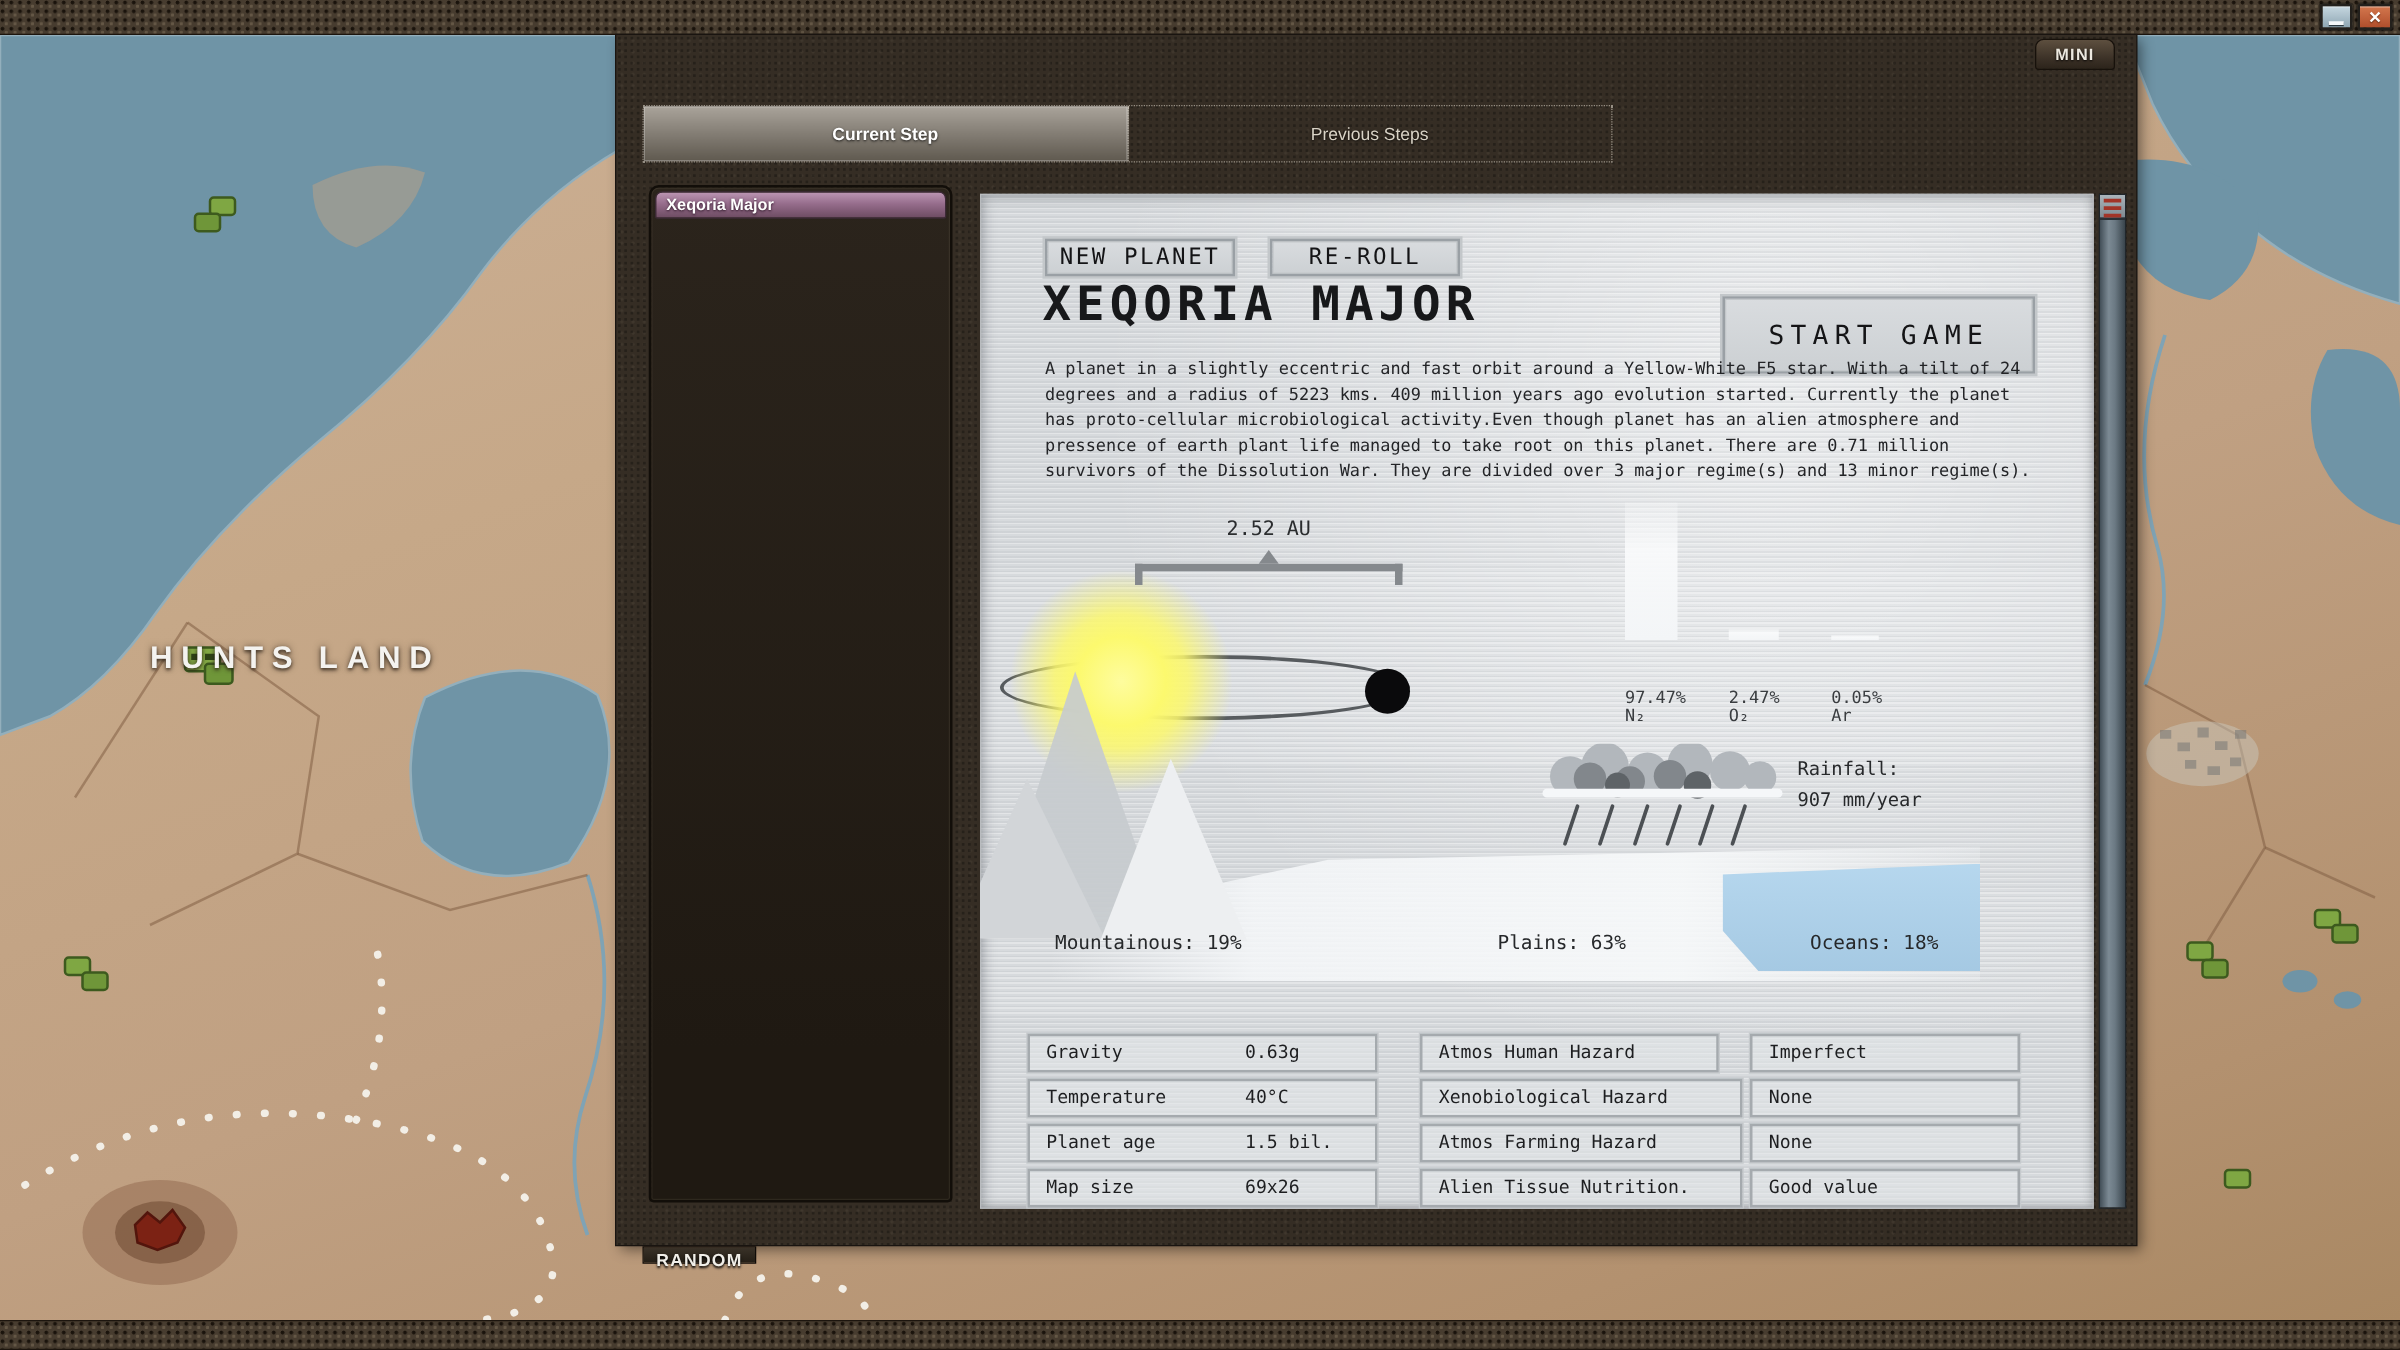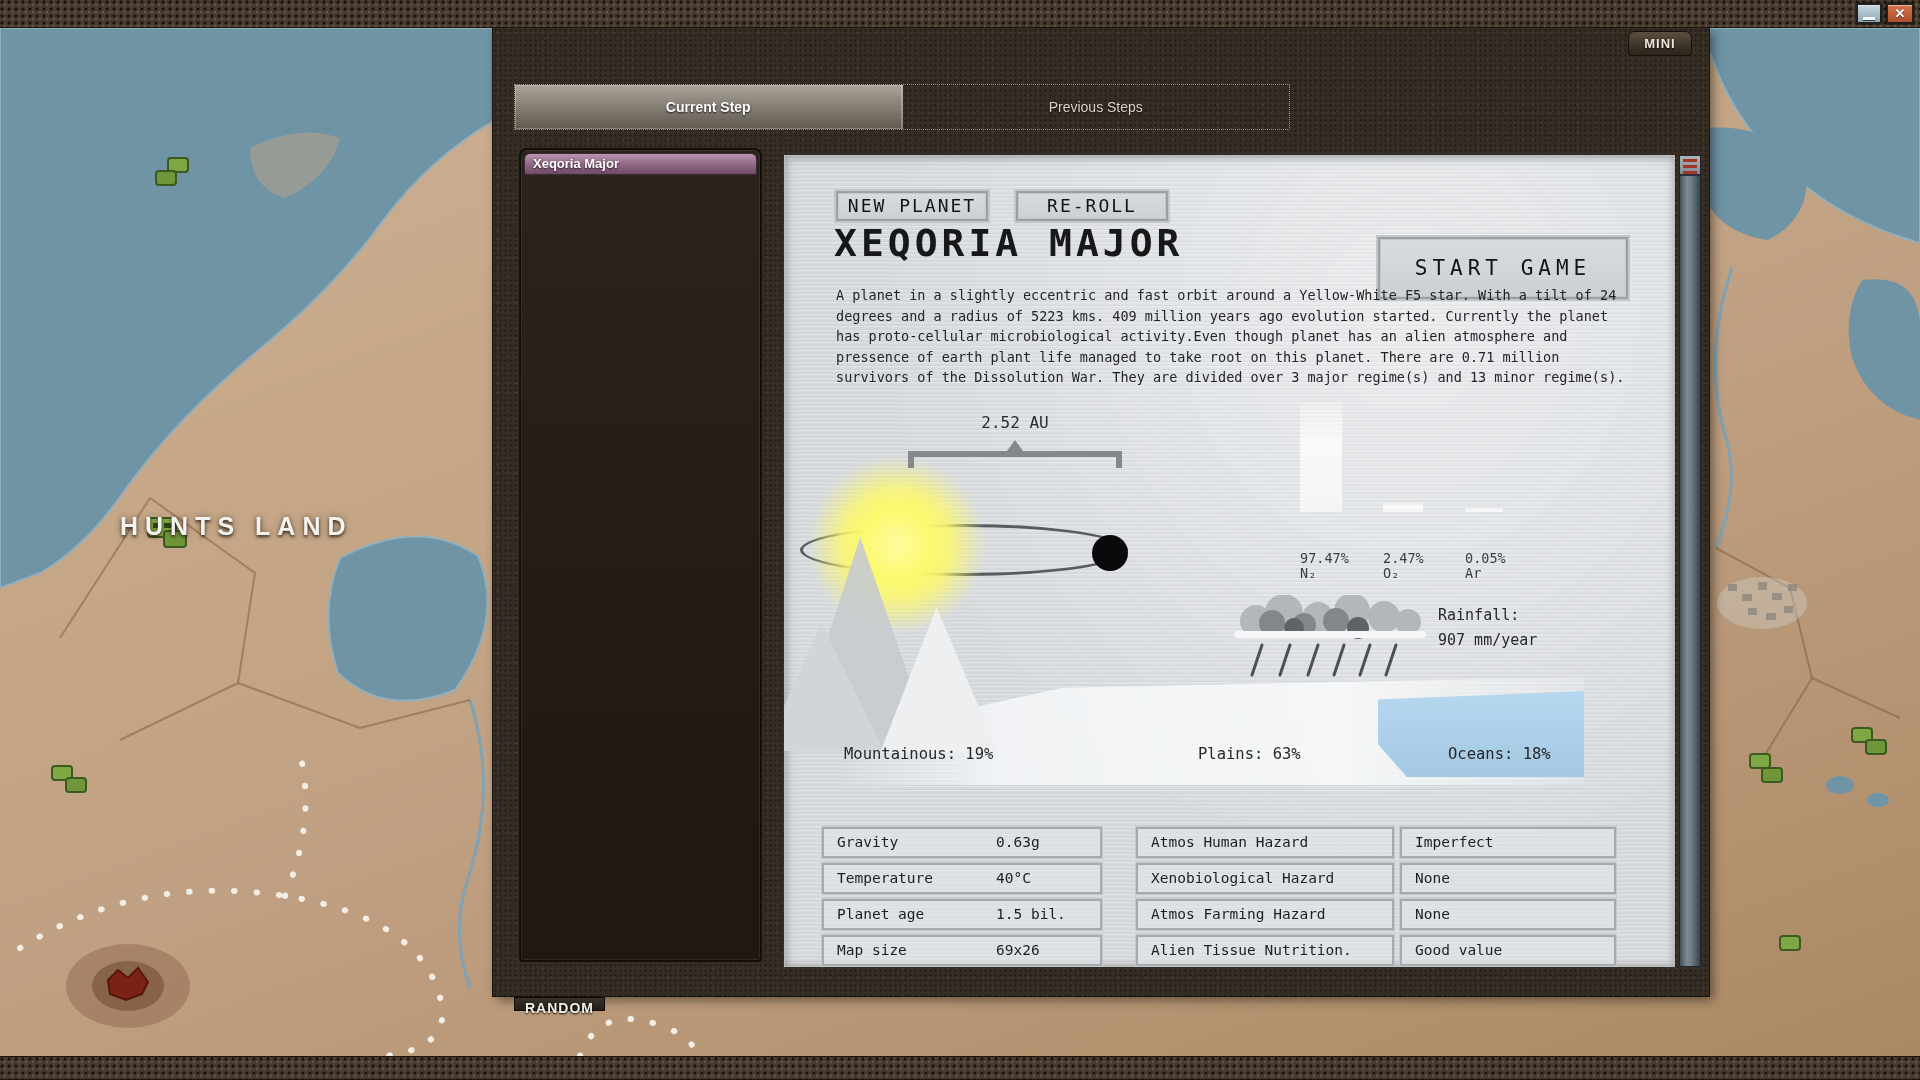--- a/index.html
+++ b/index.html
@@ -347,21 +347,21 @@
     </div>
     <div class="cellbox" style="left:38px;top:744px;width:280px;">
       <span class="lab">Planet age</span>
         <span class="val">1.5 bil.</span>
     </div>
     <div class="cellbox" style="left:38px;top:780px;width:280px;">
       <span class="lab">Map size</span>
         <span class="val">69x26</span>
     </div>
 
-    <div class="cellbox" style="left:352px;top:672px;width:258px;">
+    <div class="cellbox" style="left:352px;top:672px;width:239px;">
       <span class="lab">Atmos Human Hazard</span>
       </div>
     <div class="cellbox vcell" style="left:616px;top:672px;width:216px;">
       <span class="val">Imperfect</span>
       </div>
     <div class="cellbox" style="left:352px;top:708px;width:258px;">
       <span class="lab">Xenobiological Hazard</span>
       </div>
     <div class="cellbox vcell" style="left:616px;top:708px;width:216px;">
       <span class="val">None</span>

